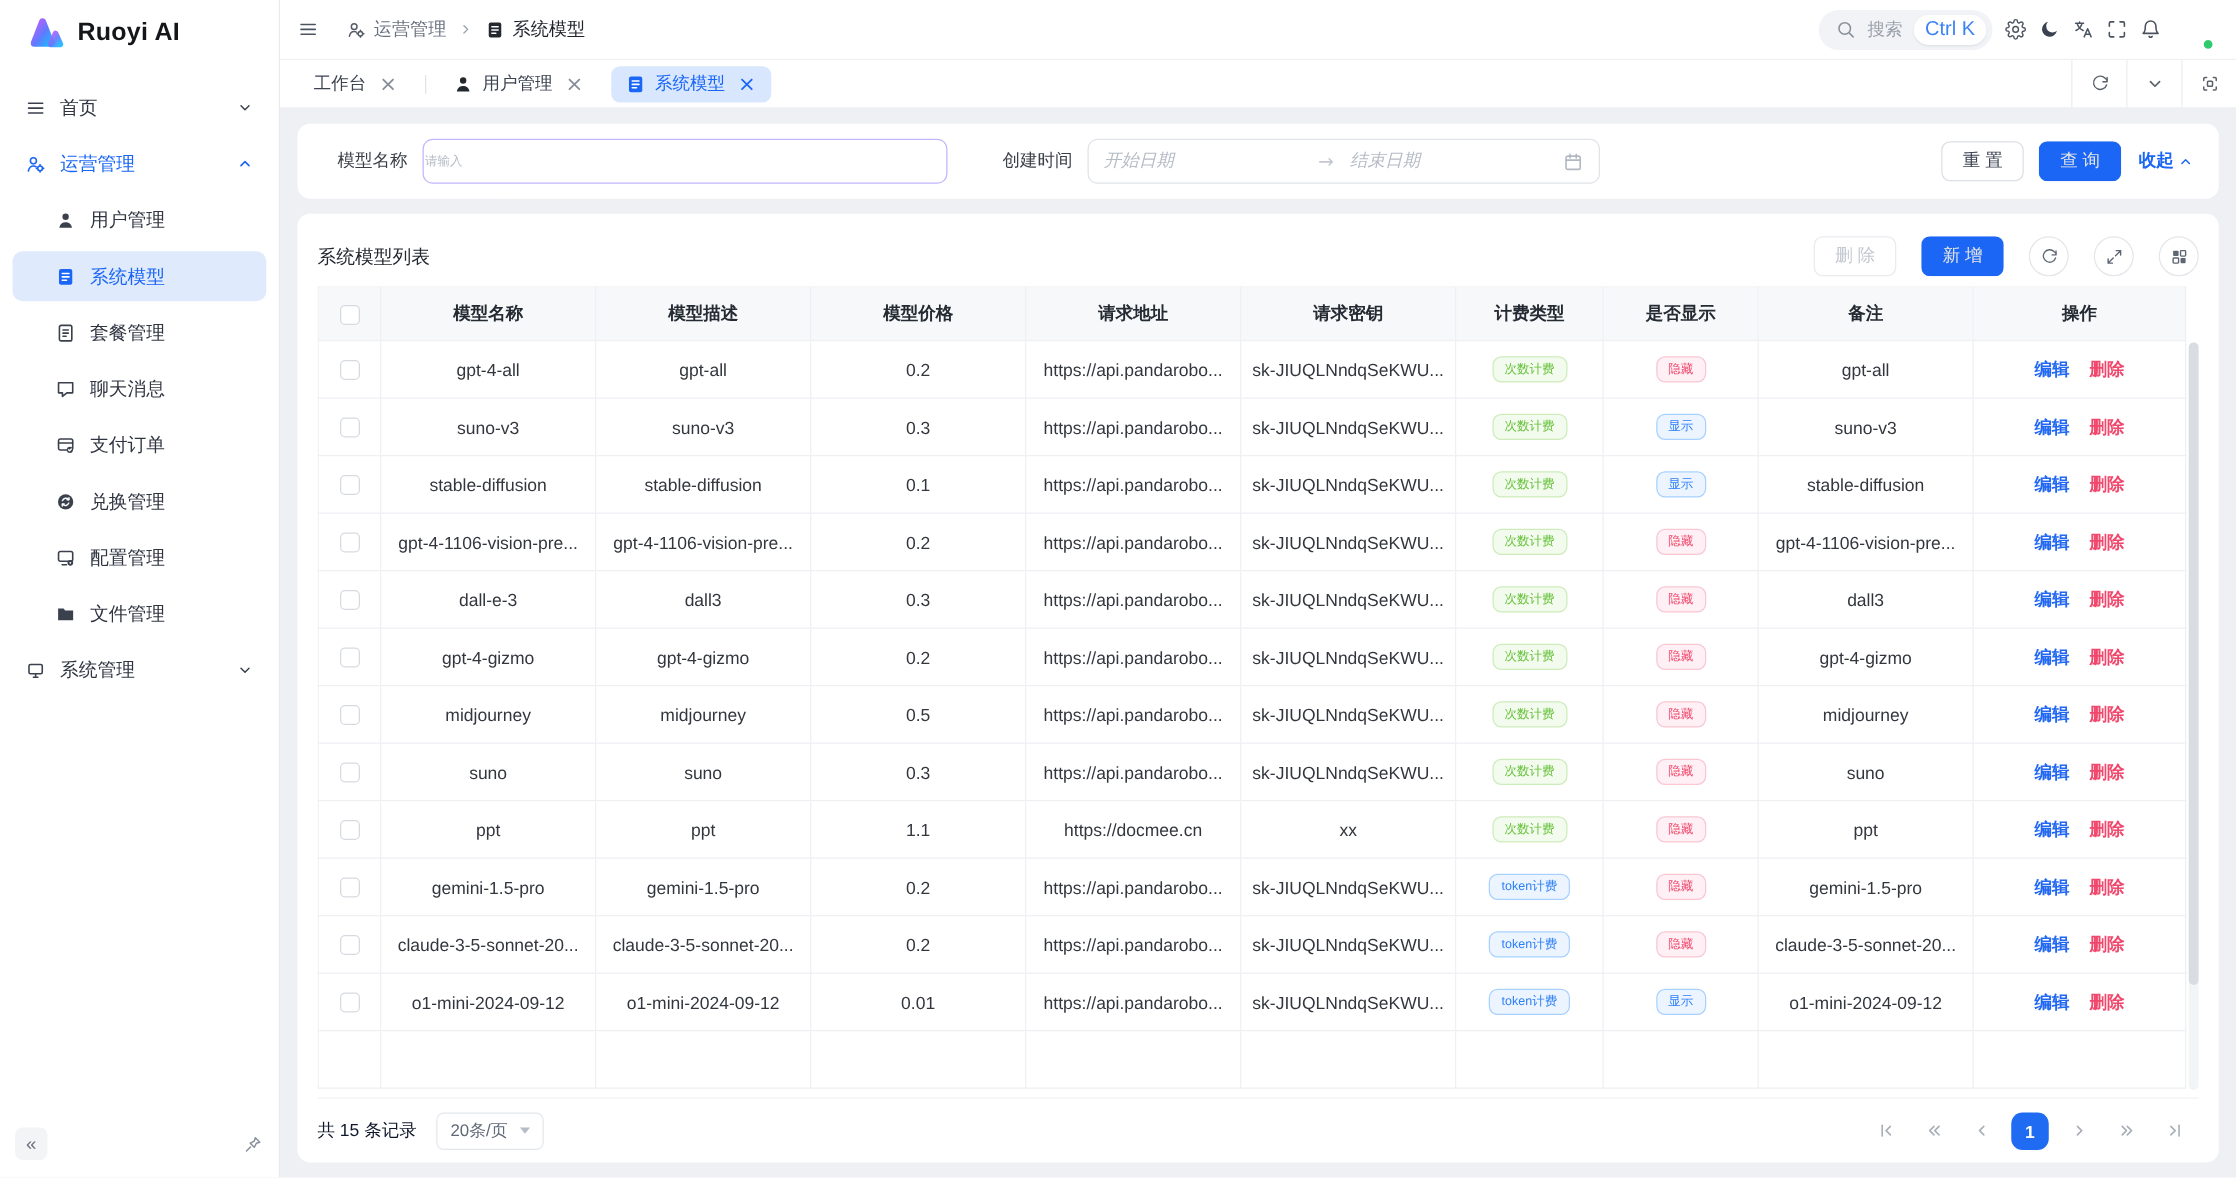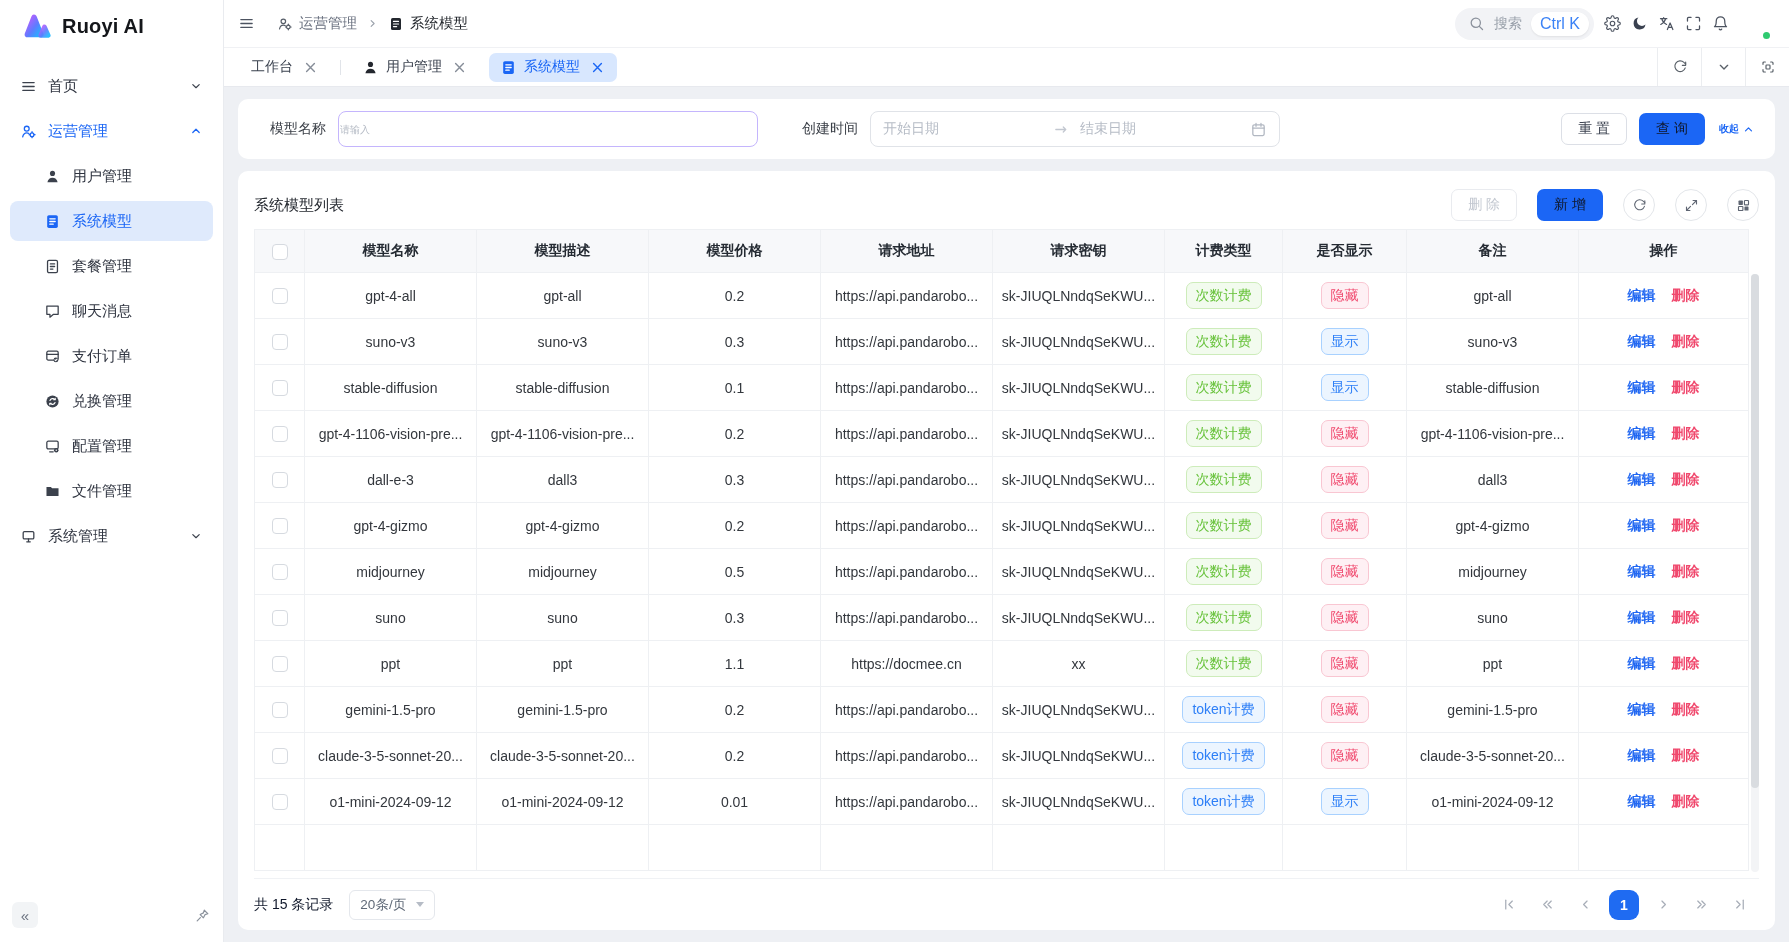--- a/index.html
+++ b/index.html
@@ -68,48 +68,48 @@
   
   .content { flex:1; padding:12px 14px; display:flex; flex-direction:column; gap:12px; min-height:0; }
   .card { background:#fff; border-radius:10px; }
 
   .filter-card { height:60px; flex-shrink:0; display:flex; align-items:center; padding:0 20px 0 32px; }
   .f-label { font-size:14px; color:#3a3f47; margin-right:12px; white-space:nowrap; }
   .f-input { width:420px; height:36px; border:1px solid #c4b5fd; border-radius:8px; padding:0 1px; font-size:10px; color:#333; outline:none; font-family:inherit; }
   .f-input::placeholder { color:#b6bcc6; }
   .gap40 { width:44px; }
   .date-range { width:410px; height:36px; border:1px solid #e0e3e8; border-radius:8px; display:flex; align-items:center; padding:0 12px; gap:10px; cursor:pointer; }
-  .date-range .ph { color:#b6bcc6; font-size:14px; }
+  .date-range .ph { color:#b6bcc6; font-size:14px;font-style:italic; }
   .date-range .ph.start { flex:1; }
   .date-range .ph.end { flex:1; }
   .dr-arrow { width:16px; height:16px; color:#c2c7d0; }
   .dr-cal { width:16px; height:16px; color:#b2b8c2; }
   .filter-actions { margin-left:auto; display:flex; align-items:center; gap:12px; }
   .btn { height:32px; padding:0 16px; border-radius:7px; font-size:14px; border:1px solid transparent; background:#fff; cursor:pointer; font-family:inherit; white-space:nowrap; }
   .btn.ghost { border-color:#dcdfe6; color:#3c4250; }
-  .btn.primary { background:#1b66f5; color:#0f172a; }
+  .btn.primary { background:#1b66f5; color:#e5e5e5; }
   .btn.disabled { color:#c2c7d0; border-color:#e9ebef; cursor:default; }
-  .collapse-link { display:inline-flex; align-items:center; gap:3px; color:#1b66f5; font-size:10px; font-weight:bold; cursor:pointer; margin-left:2px; }
+  .collapse-link { display:inline-flex; align-items:center; gap:3px; color:#1b66f5; font-size:14px; font-weight:bold; cursor:pointer; margin-left:2px; }
   .collapse-link .ic { width:13px; height:13px; }
 
   .table-card { flex:1; min-height:0; display:flex; flex-direction:column; padding:10px 16px 0; }
   .card-head { height:48px; flex-shrink:0; display:flex; align-items:center; }
   .card-title { font-size:15px; color:#23272e; }
   .table-actions { margin-left:auto; display:flex; align-items:center; gap:20px; }
   .circle-btn { width:32px; height:32px; border:1px solid #e3e6ea; border-radius:50%; display:inline-flex; align-items:center; justify-content:center; color:#5f6673; cursor:pointer; }
   .circle-btn .inner { width:15px; height:15px; }
 
   .table-wrap { flex:1; min-height:0; overflow:hidden; position:relative; }
   table { width:calc(100% - 10px); border-collapse:collapse; table-layout:fixed; }
   th,td { border:1px solid #eef0f3; text-align:center; white-space:nowrap; overflow:hidden; padding:0 8px; }
   thead th { background:#f7f8fa; height:43px; font-size:14px; font-weight:bold; color:#252b33; }
   tbody td { height:46px; font-size:14px; color:#33373d; }
   tr.partial td { height:46px; }
   .cb { width:16px; height:16px; border:1.5px solid #d6dae0; border-radius:4px; background:#fff; display:inline-block; vertical-align:middle; cursor:pointer; }
-  .tag { display:inline-block; padding:3px 9px; border-radius:7px; font-size:14px; border:1px solid; line-height:1.35; }
+  .tag { display:inline-block; padding:3px 9px; border-radius:7px; font-size:10px; border:1px solid; line-height:1.35; }
   .tag.success { color:#67c23a; background:#f2fbee; border-color:#cdecba; }
   .tag.primary { color:#2d7ff7; background:#ecf5ff; border-color:#a8d1ff; }
   .tag.danger  { color:#f0486d; background:#fef0f4; border-color:#f9c6d2; }
   .lnk { cursor:pointer; font-size:14px; font-weight:bold; }
   .lnk.edit { color:#2268f2; margin-right:16px; }
   .lnk.del { color:#f0486d; }
   .scrollbar { position:absolute; top:45px; bottom:6px; right:0; width:8px; border-radius:4px; background:#f3f4f6; }
   .scrollbar .thumb { position:absolute; top:0; left:0; width:8px; height:86%; border-radius:4px; background:#d9dce0; }
 
   .card-foot { height:52px; flex-shrink:0; display:flex; align-items:center; border-top:1px solid #f0f2f5; gap:16px; }

